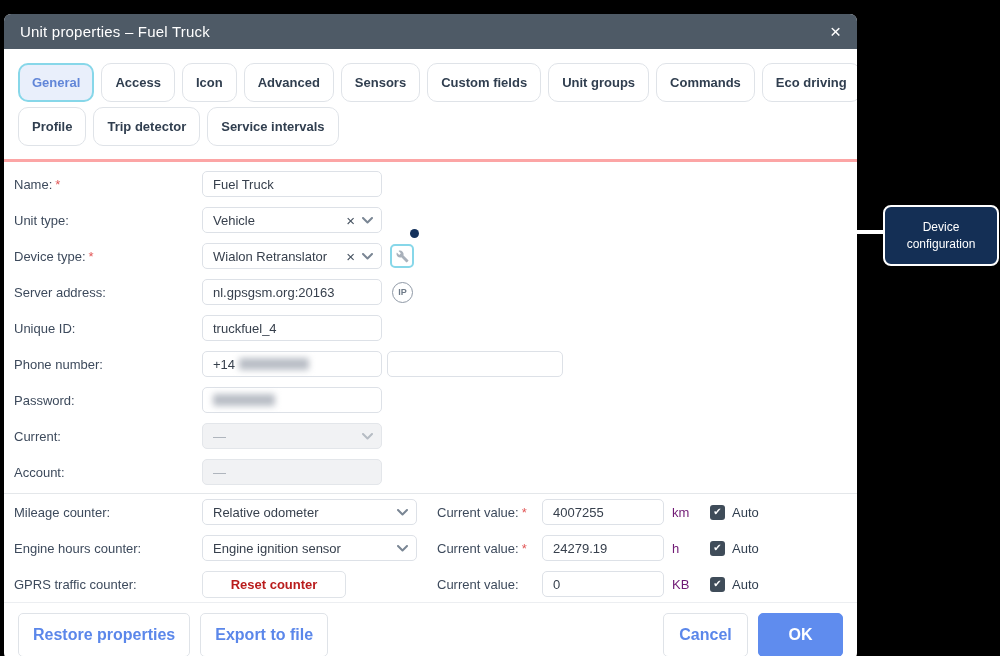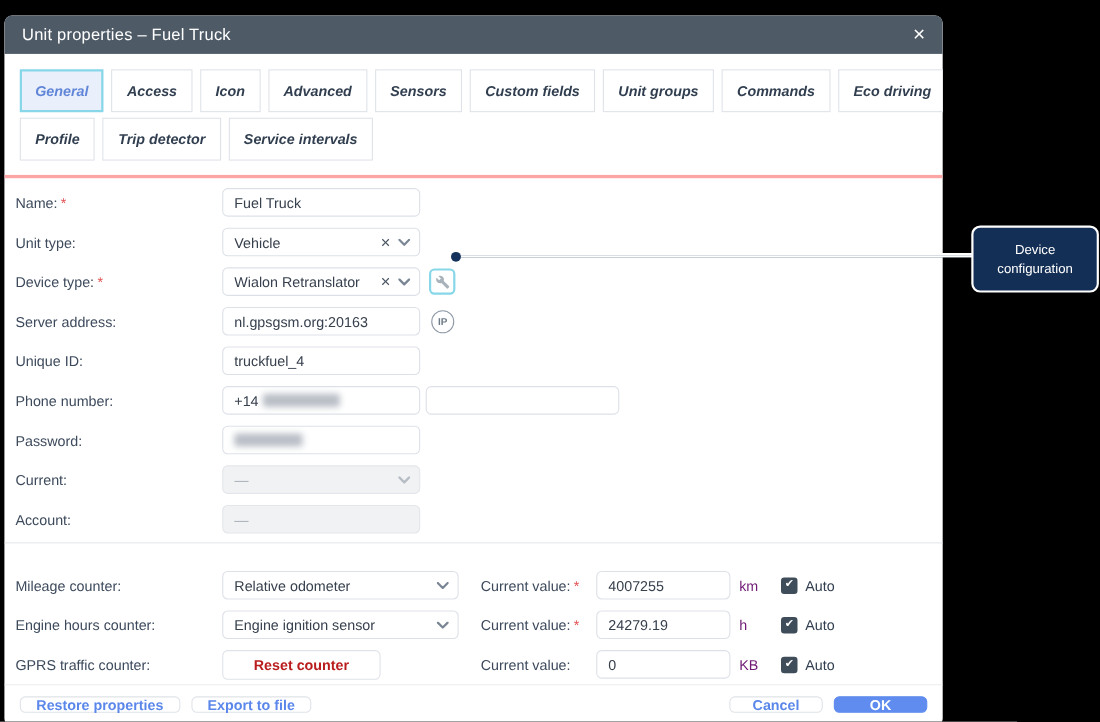--- a/index.html
+++ b/index.html
@@ -26,23 +26,23 @@
   .titlebar .title { font-size:15px; font-weight:500; letter-spacing:.2px; }
   .titlebar .close {
     margin-left:auto; font-size:19px; line-height:1; color:#fff; cursor:pointer;
     font-weight:400;
   }
 
   
   .tabs { padding:14px 14px 8px 14px; flex:0 0 auto; }
   .tabrow { display:flex; gap:7px; margin-bottom:5px; }
   .tab {
-    border:1px solid #dfe3e8; border-radius:0; background:#fff;
+    border:1px solid #dfe3e8; border-radius:10px; background:#fff;
     padding:11px 13px; font-size:13px; font-weight:600; color:#303e4f;
-    cursor:pointer; line-height:15px; white-space:nowrap;font-style:italic;
+    cursor:pointer; line-height:15px; white-space:nowrap;
   }
   .tab.active {
     border:2px solid #87d7e9; background:#e9effb; color:#6186d8;
     padding:10px 12px;
   }
 
   
   .form { border-top:3px solid #fca5a5; padding:4px 0 0 10px; flex:0 0 auto; }
   .row { height:36px; display:flex; align-items:center; }
   .lbl { width:188px; font-size:13px; color:#3d4a5c; flex:0 0 auto; }
@@ -81,21 +81,21 @@
   .wrench-btn svg { width:13px; height:13px; fill:#a9b1bb; }
 
   .ip-btn {
     width:21px; height:21px; margin-left:10px; border:1.5px solid #8f99a6;
     border-radius:50%; display:flex; align-items:center; justify-content:center;
     font-size:9px; font-weight:bold; color:#6e7a88; cursor:pointer; flex:0 0 auto;
     letter-spacing:0;
   }
 
   
-  .counters { border-top:1px solid #e4e7ea; margin-top:3px; padding:20px 0 0 10px; flex:0 0 auto; }
+  .counters { border-top:1px solid #e4e7ea; margin-top:3px; padding:0 0 0 10px; flex:0 0 auto; }
   .sel-wide { width:215px; }
   .reset-btn {
     width:144px; height:27px; border:1px solid #dfe3e8; border-radius:5px;
     background:#fff; color:#b91c1c; font-size:13px; font-weight:600;
     display:flex; align-items:center; justify-content:center; cursor:pointer;
     font-family:inherit;
   }
   .cv-label { margin-left:20px; width:105px; font-size:13px; color:#3d4a5c; flex:0 0 auto; }
   .cv-input { width:122px; }
   .unit { margin-left:8px; width:26px; font-size:13px; color:#701a75; }
@@ -105,22 +105,22 @@
     color:#fff; font-size:10px; line-height:1; flex:0 0 auto;
   }
   .auto-lbl { margin-left:7px; font-size:13px; color:#303e4f; }
 
   
   .footer {
     margin-top:auto; border-top:1px solid #eceef1;
     padding:10px 14px 13px 14px; display:flex; align-items:center; gap:10px;
   }
   .btn {
-    height:15px; padding:3px 14px; border:1px solid #dfe3e8; border-radius:5px;
-    background:#fff; color:#5b87ea; font-size:13px; font-weight:600;
+    height:44px; padding:3px 14px; border:1px solid #dfe3e8; border-radius:5px;
+    background:#fff; color:#5b87ea; font-size:16px; font-weight:600;
     display:flex; align-items:center; justify-content:center; cursor:pointer;
     font-family:inherit; white-space:nowrap;
   }
   .btn.primary { background:#5f8cee; border-color:#5f8cee; color:#fff; width:85px; }
   .btn.cancel { width:85px; }
   .spacer { flex:1 1 auto; }
 
   
   .connector {
     position:absolute; left:415px; top:230px; width:472px; height:3px;

